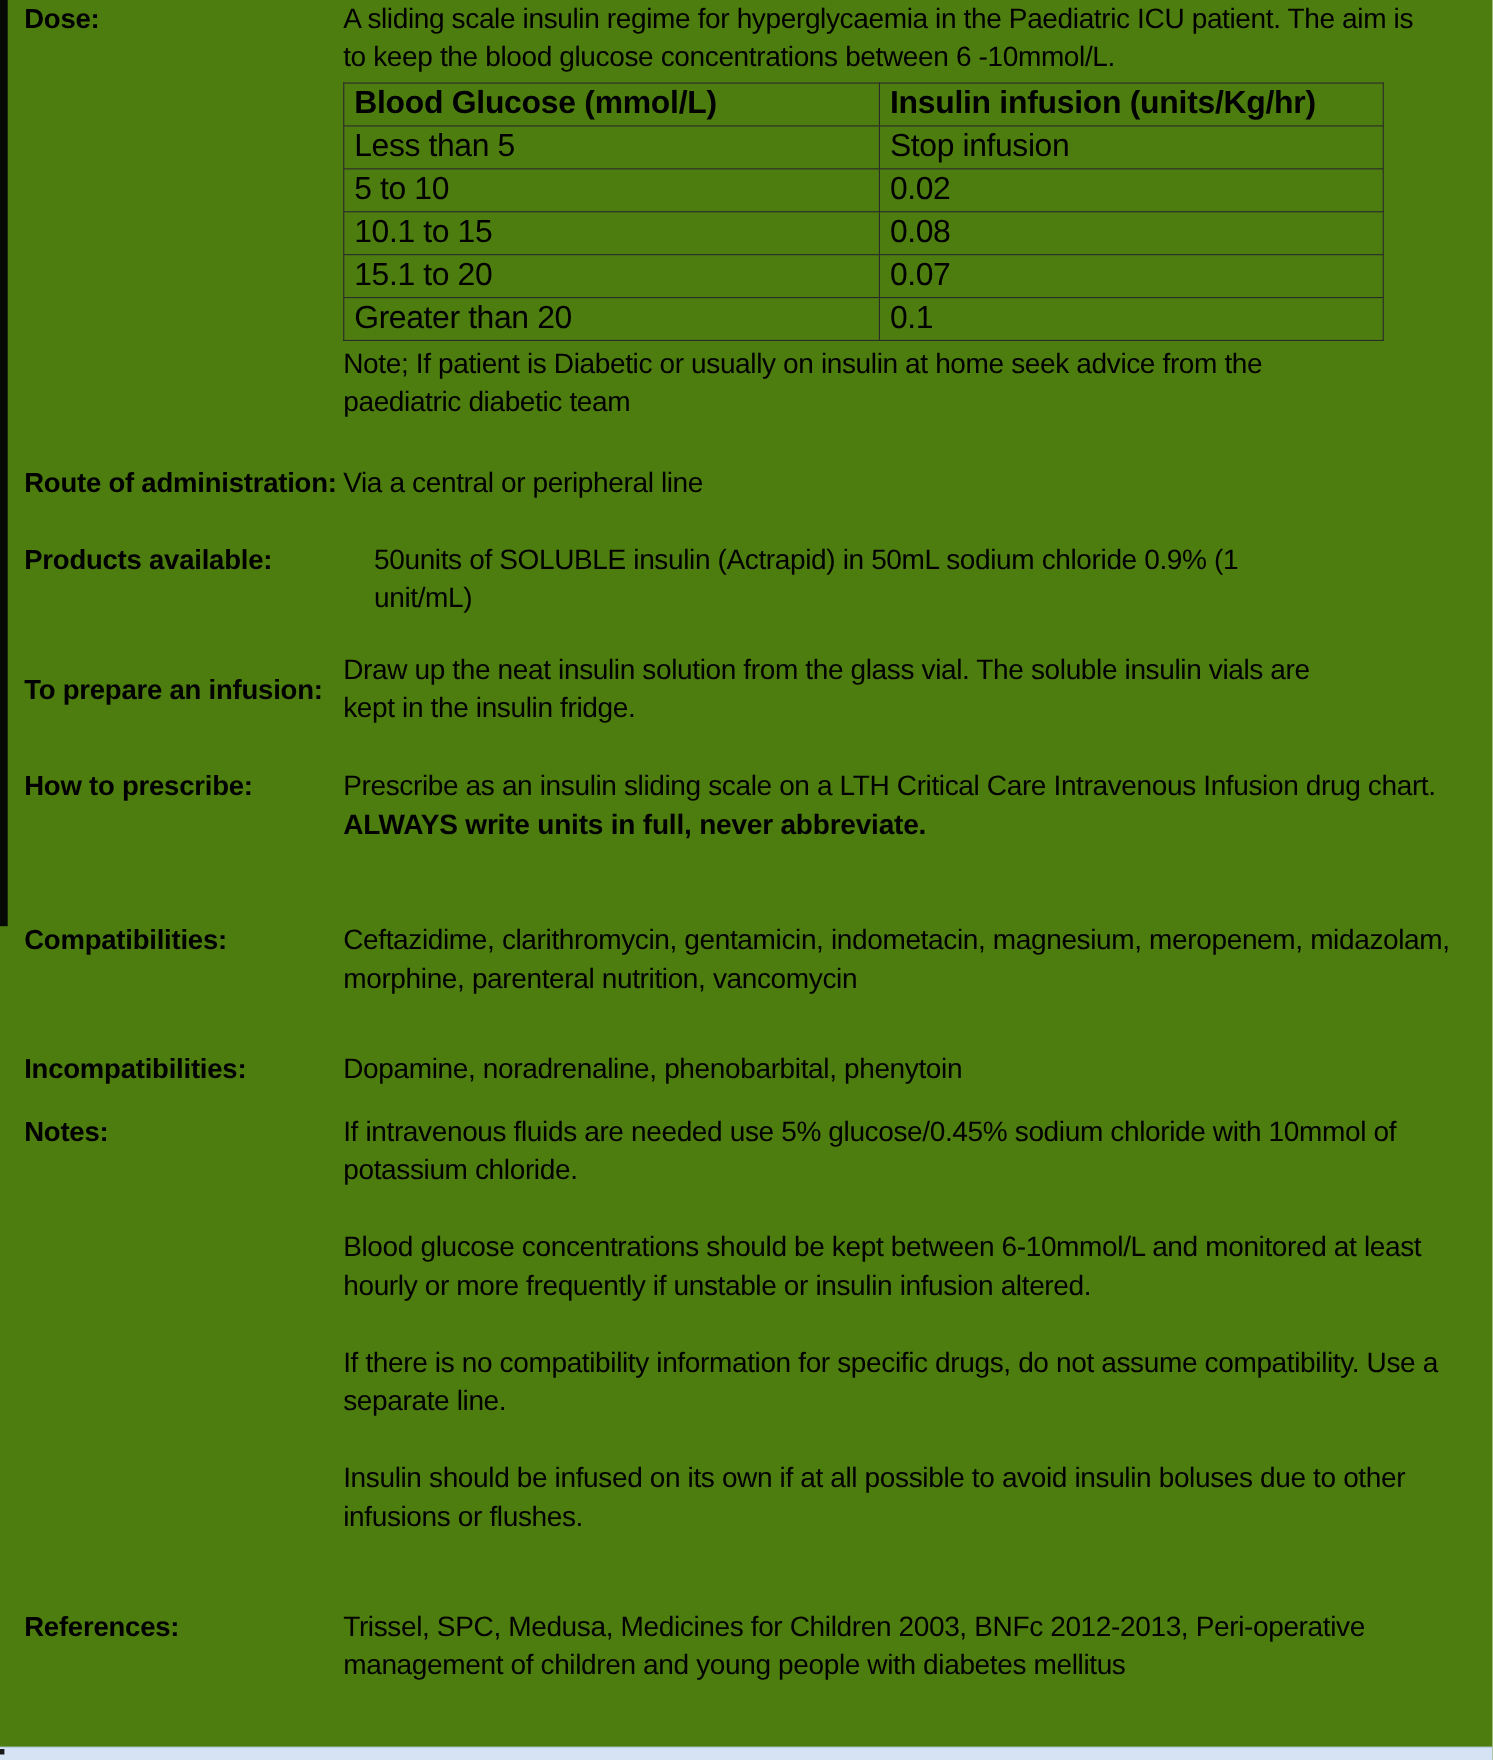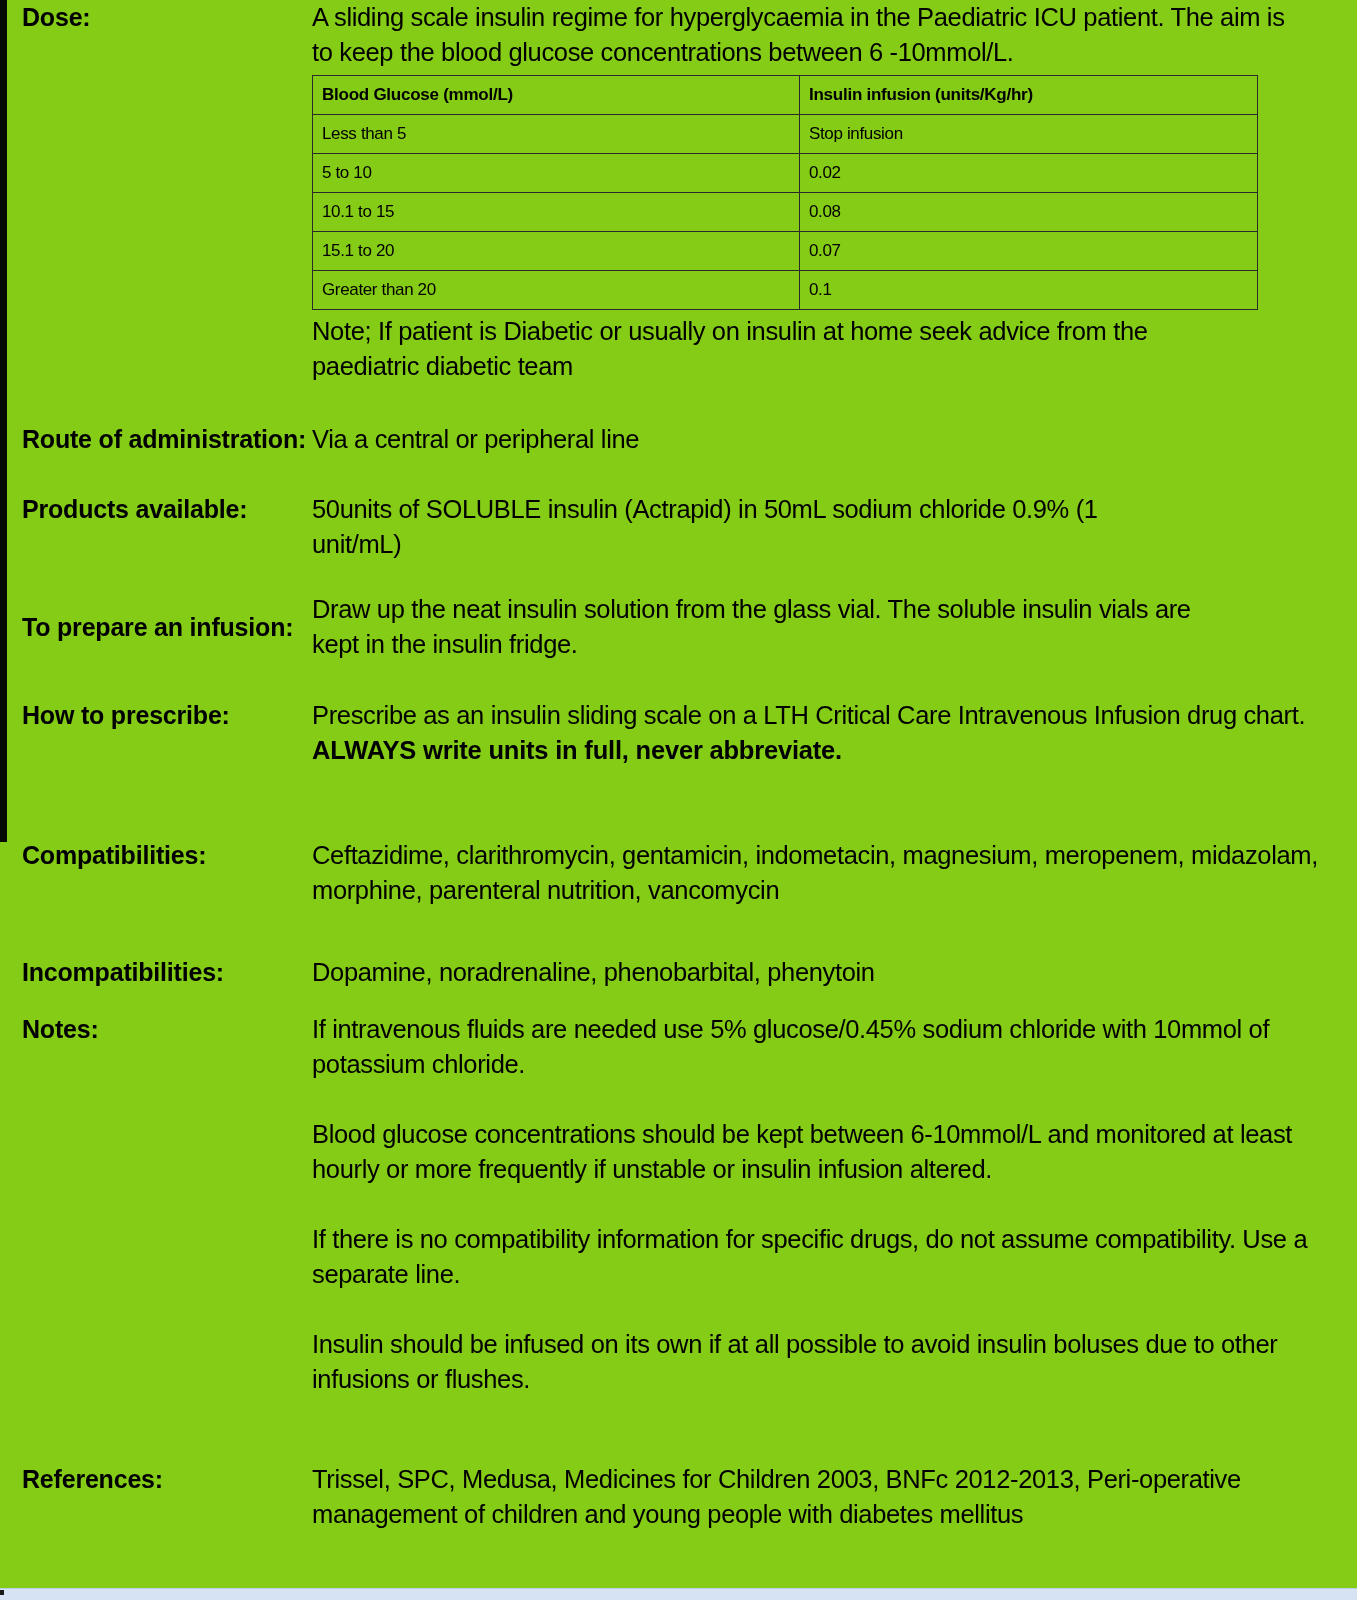--- a/index.html
+++ b/index.html
@@ -8,21 +8,21 @@
     background: #ffffff;
   }
   body {
     font-family: "Liberation Sans", sans-serif;
     color: #000000;
   }
   #page {
     position: relative;
     width: 1357px;
     height: 1600px;
-    background: #84cc16;
+    background: #4d7c0f;
     overflow: hidden;
   }
   
   #left-edge-bar {
     position: absolute;
     left: 0;
     top: 0;
     width: 7px;
     height: 842px;
     background: #050a05;
@@ -86,36 +86,36 @@
   
   #sliding-scale-table {
     border-collapse: collapse;
     width: 945px;
     margin-top: 5px;
     table-layout: fixed;
   }
   #sliding-scale-table td, #sliding-scale-table th {
     border: 1.6px solid #2b2b2b;
     padding: 2px 0 3px 9px;
-    font-size: 17px;
+    font-size: 29px;
     line-height: 33px;
     text-align: left;
     letter-spacing: -0.35px;
     vertical-align: top;
   }
   #sliding-scale-table th {
     font-weight: bold;
     letter-spacing: -0.25px;
   }
   #sliding-scale-table col.c1 { width: 487px; }
   #sliding-scale-table col.c2 { width: 458px; }
 
   
   #route-row        { left: 0; top: 422px;  width: 1357px; }
-  #products-row     { left: 0; top: 492px;  width: 1184px; }
+  #products-row     { left: 0; top: 492px;  width: 1184px; gap: 28px; }
   #prepare-row      { left: 0; top: 592px;  width: 1199px; align-items: center; }
   #prescribe-row    { left: 0; top: 698px;  width: 1357px; }
   #compat-row       { left: 0; top: 838px;  width: 1357px; }
   #incompat-row     { left: 0; top: 943px;  width: 1357px; margin-top: 12px; }
   #notes-row        { left: 0; top: 1012px; width: 1357px; }
   #references-row   { left: 0; top: 1462px; width: 1357px; }
 
   #route-content    { width: 980px; }
   #products-content { width: 985px; }
   #prepare-content  { width: 960px; }

